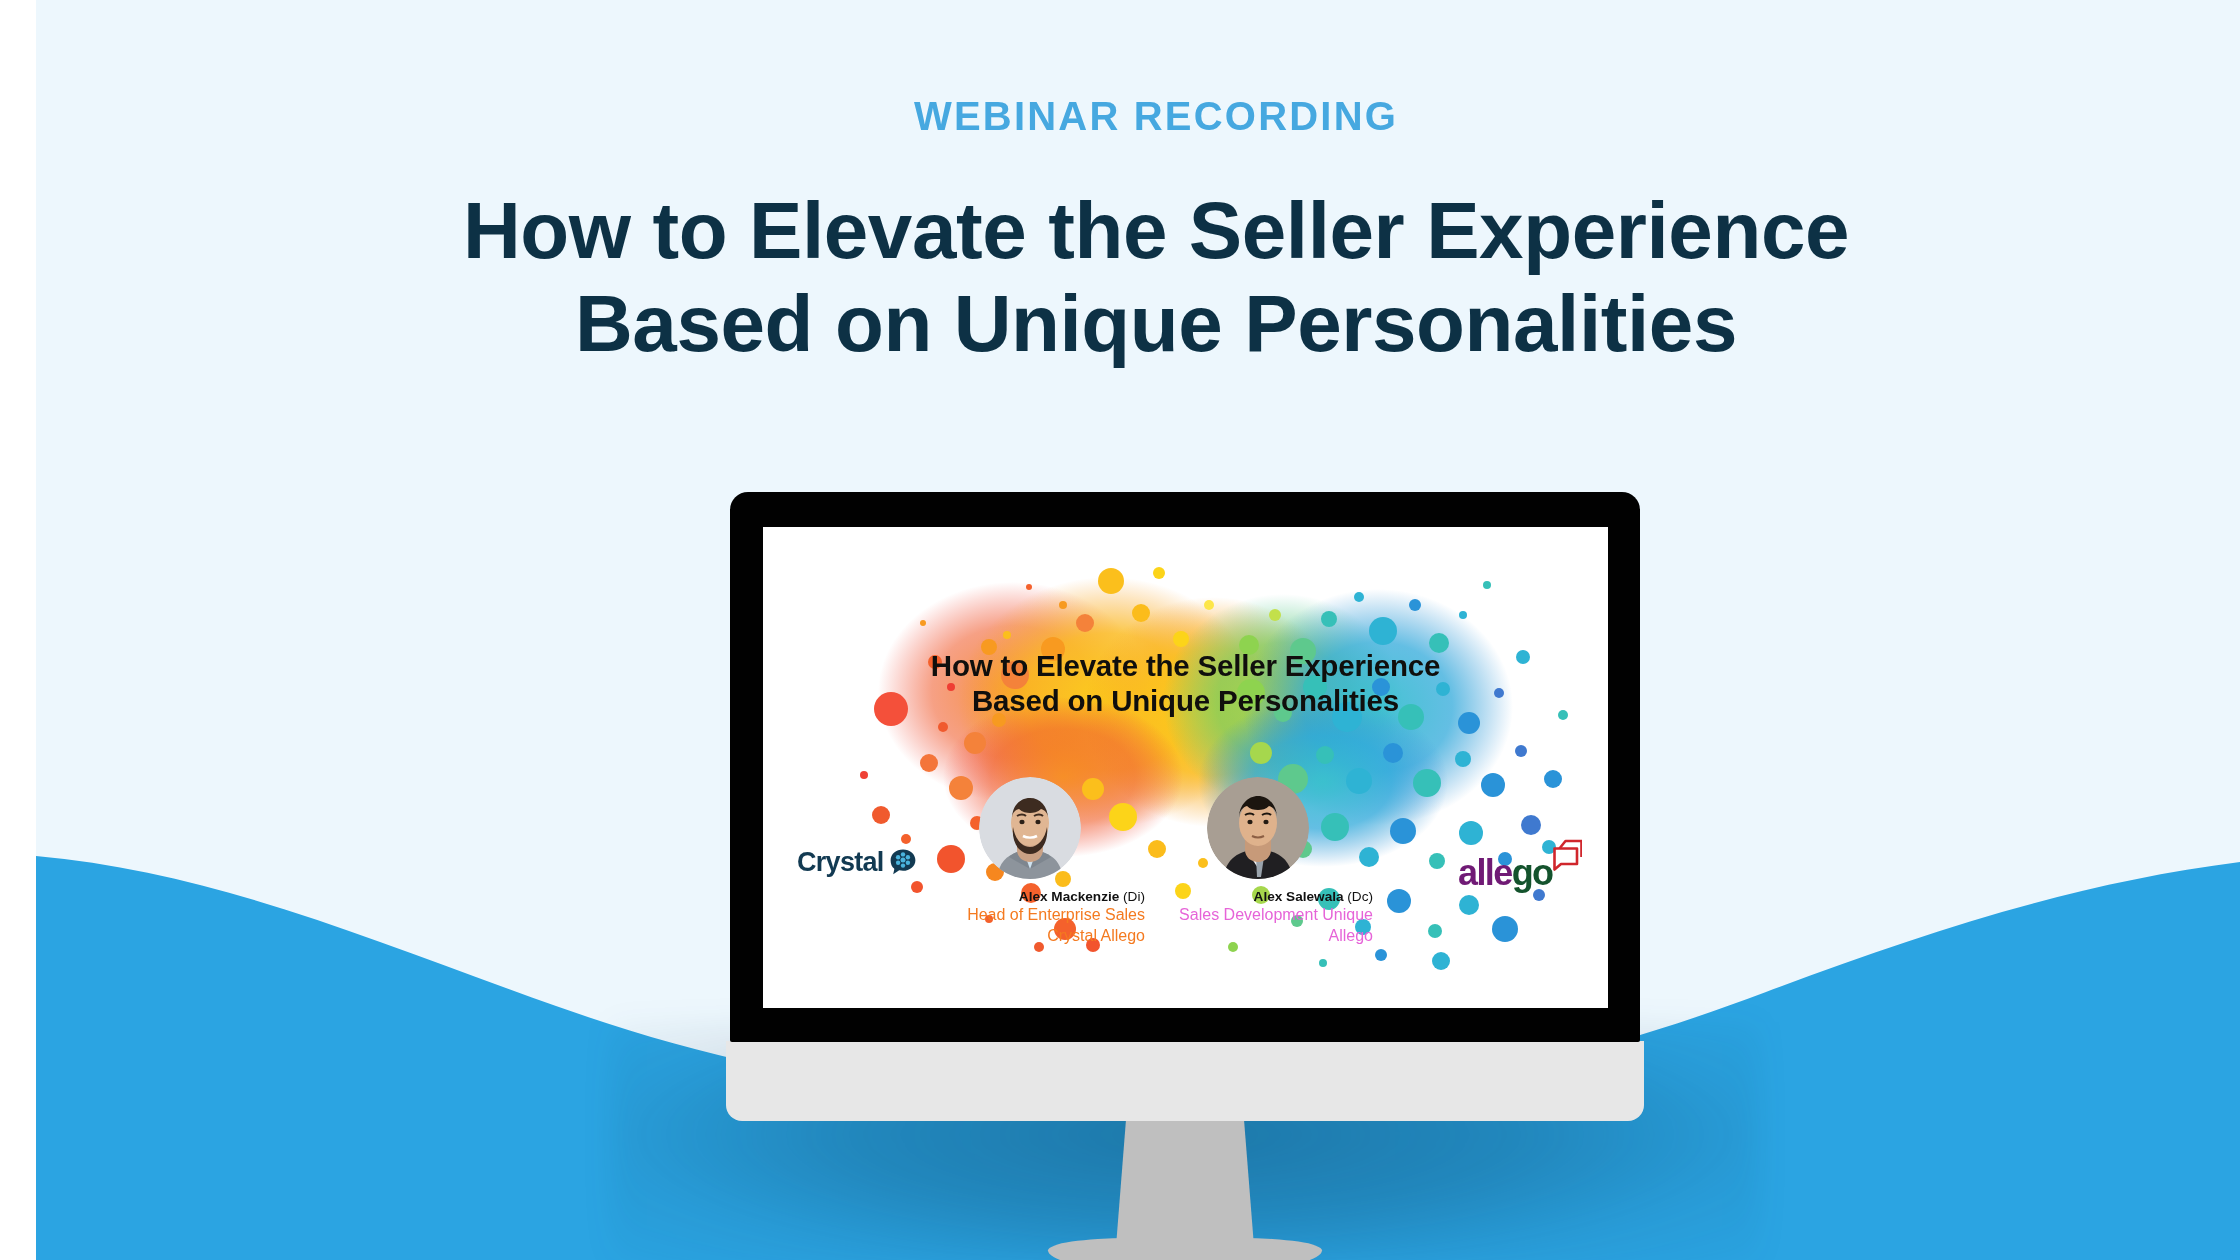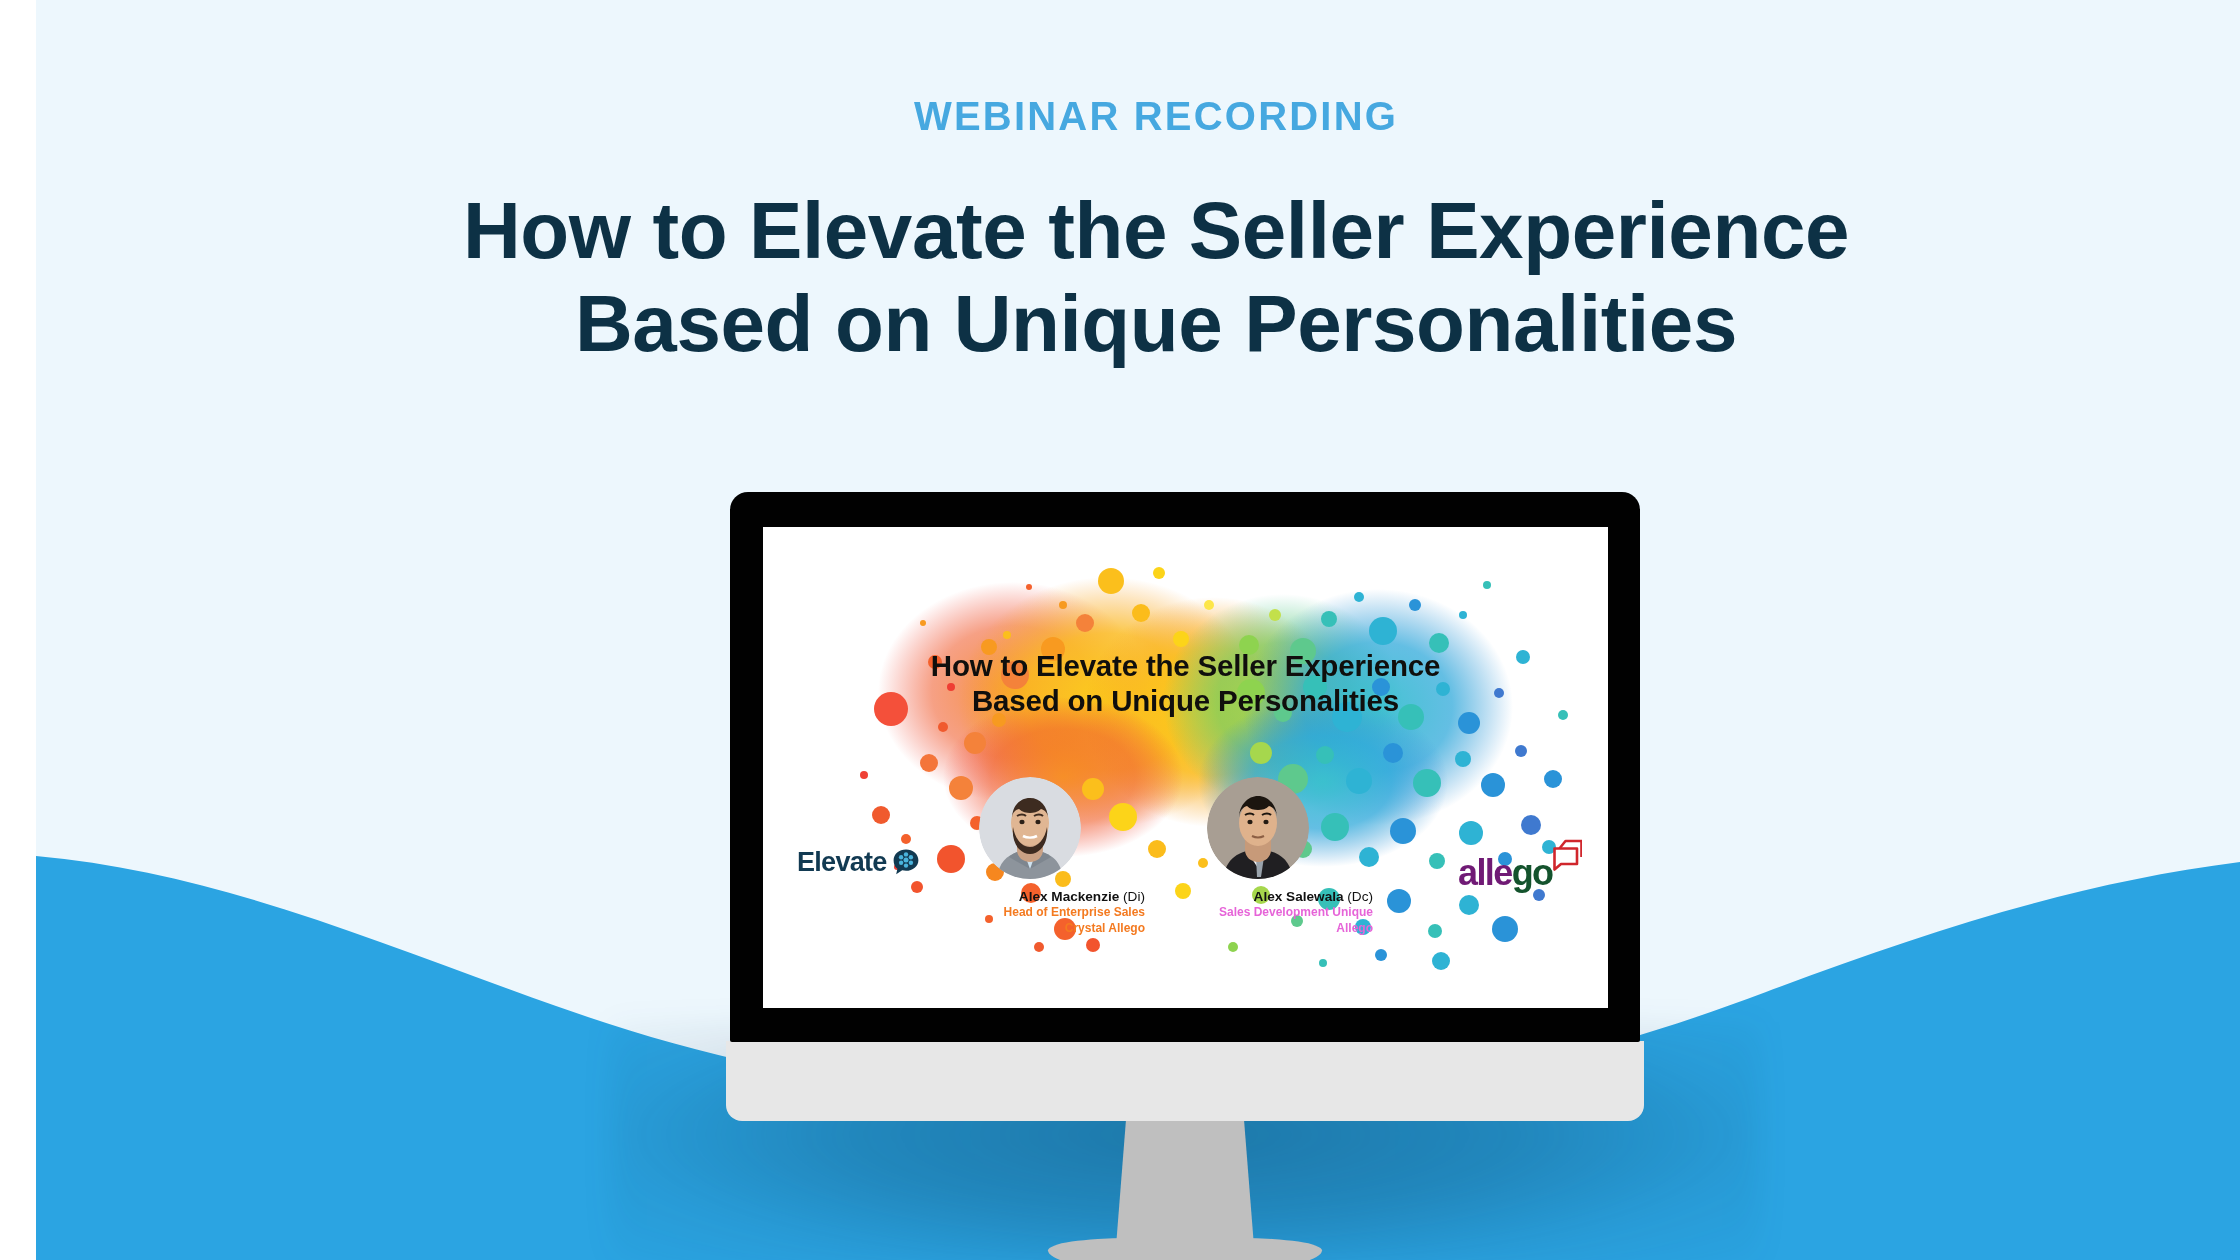--- a/index.html
+++ b/index.html
@@ -171,23 +171,23 @@
   .avatar svg { display: block; width: 102px; height: 102px; }
 
   .spk-name {
     font-size: 13.6px;
     color: #111111;
     line-height: 1.28;
     font-weight: 400;
   }
   .spk-name b { font-weight: 700; }
   .spk-role, .spk-org {
-    font-size: 12px;
+    font-size: 16px;
     line-height: 1.3;
-    font-weight: 700;
+    font-weight: 400;
   }
   #speaker-alex  .spk-role, #speaker-alex  .spk-org { color: #f47a20; }
   #speaker-billy .spk-role, #speaker-billy .spk-org { color: #e664d8; }
 
   
   #logo-crystal {
     position: absolute;
     left: 34px;
     top: 321px;
     z-index: 6;
@@ -449,21 +449,21 @@
           </div>
           <div class="spk-name">
             <b>Alex Salewala</b>
             <span>(Dc)</span>
           </div>
           <div class="spk-role">Sales Development Unique</div>
           <div class="spk-org">Allego</div>
         </div>
 
         <div id="logo-crystal">
-          <span id="crystal-wordmark">Elevate</span>
+          <span id="crystal-wordmark">Crystal</span>
           <svg id="crystal-mark" viewBox="0 0 28 28" aria-hidden="true">
             <path d="M14 1.6c6.8 0 12.4 4.6 12.4 10.6S20.8 22.8 14 22.8c-1.3 0-2.6-.2-3.8-.5l-6 4 1.2-5.6C2.8 18.8 1.6 15.8 1.6 12.2 1.6 6.2 7.2 1.6 14 1.6z" fill="#123a52"></path>
             <g fill="#4ab4dd">
               <circle cx="14" cy="12" r="2.5"></circle>
               <circle cx="14" cy="6.4" r="2.2"></circle>
               <circle cx="14" cy="17.6" r="2.2"></circle>
               <circle cx="9.1" cy="9.2" r="2.2"></circle>
               <circle cx="18.9" cy="9.2" r="2.2"></circle>
               <circle cx="9.1" cy="14.8" r="2.2"></circle>
               <circle cx="18.9" cy="14.8" r="2.2"></circle>

